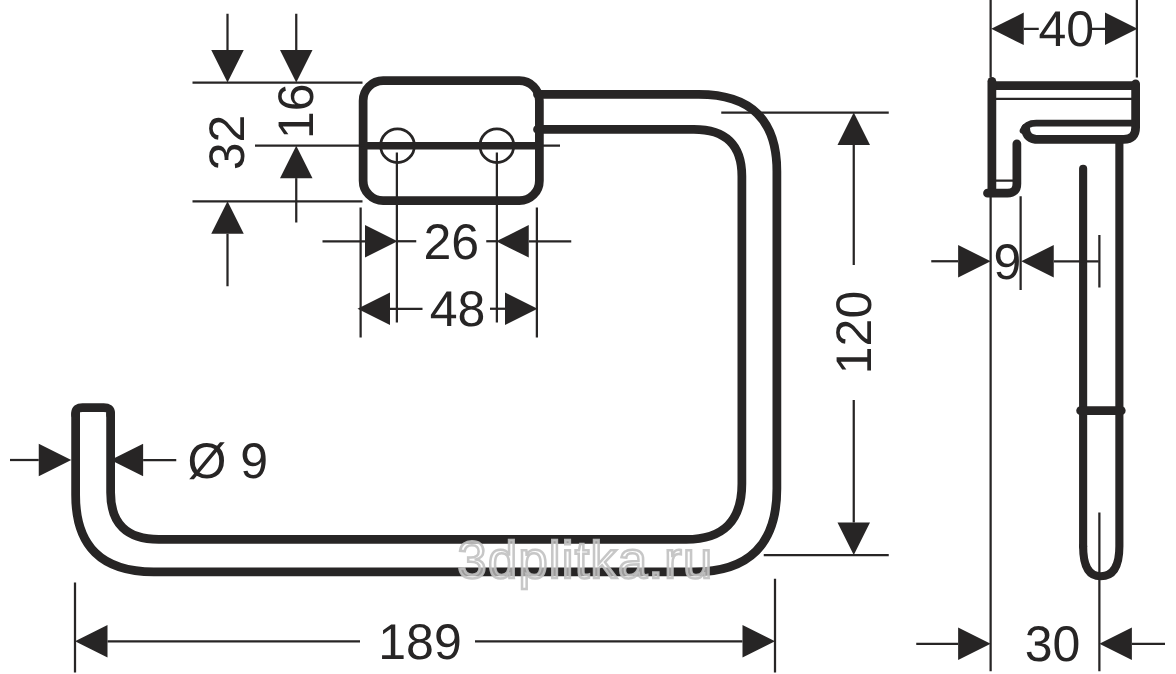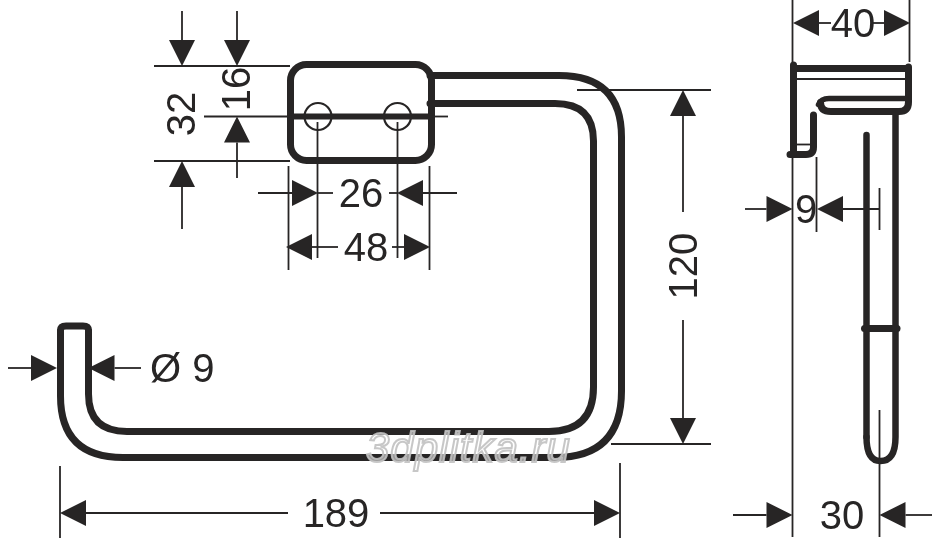--- a/index.html
+++ b/index.html
@@ -11,21 +11,21 @@
   svg text{
     font-family:"Liberation Sans","DejaVu Sans",sans-serif;
     font-size:40px;fill:#272525;font-weight:400;
   }
   .watermark{
     position:absolute;left:366px;top:424px;z-index:3;
     font-family:"Liberation Sans","DejaVu Sans",sans-serif;
     font-size:42px;letter-spacing:1px;
     color:rgba(255,255,255,0.55);
     -webkit-text-stroke:2px rgba(193,193,193,0.9);
-    user-select:none;pointer-events:none;font-style:italic;
+    user-select:none;pointer-events:none;
   }
   .stroke{stroke:#272525;fill:none;}
   .w-thick{stroke-width:7;stroke-linecap:round;stroke-linejoin:round;}
   .w-mid{stroke-width:6;stroke-linecap:round;stroke-linejoin:round;}
   .w-thin{stroke-width:1.8;stroke-linecap:butt;}
   .hole{stroke-width:2.2;}
   .arrow{fill:#272525;stroke:none;}
 </style>
 </head>
 <body>

